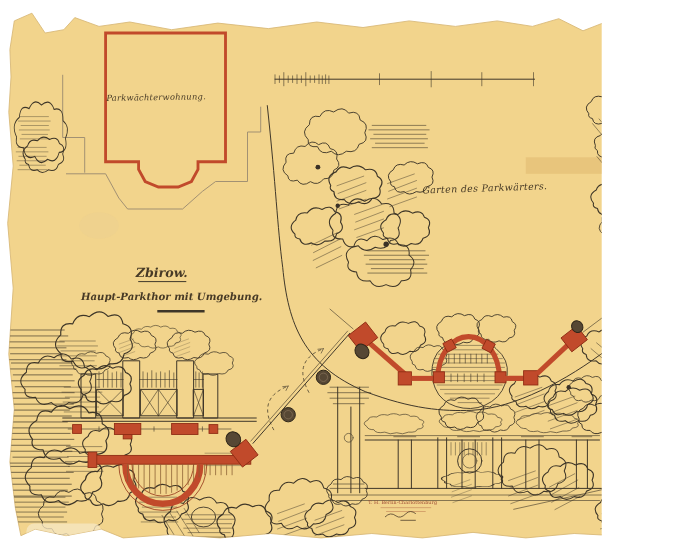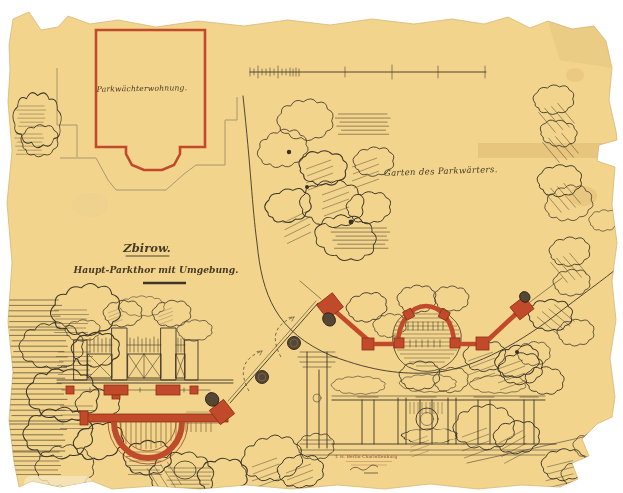--- a/index.html
+++ b/index.html
@@ -1,16 +1,16 @@
 <!DOCTYPE html>
 <html><head>
 <meta charset="utf-8">
 <style>
   html,body{margin:0;padding:0;background:#ffffff;}
-  .stage{position:relative;width:623px;height:493px;background:#ffffff;overflow:hidden;
+  .stage{position:relative;width:547px;height:493px;background:#ffffff;overflow:hidden;
          font-family:"DejaVu Serif", serif;}
   svg{position:absolute;left:0;top:0;}
   .ink{stroke:#3e3628;fill:none;stroke-width:0.9;stroke-linecap:round;stroke-linejoin:round;}
   .ink-thin{stroke:#3e3628;fill:none;stroke-width:0.55;stroke-linecap:round;}
   .cloud{stroke:#3e3628;fill:none;stroke-width:0.8;stroke-linejoin:round;}
   .hatch{stroke:#3e3628;fill:none;stroke-width:0.5;opacity:0.85;}
   .gray{stroke:#a19072;fill:none;stroke-width:0.9;stroke-linejoin:round;}
   .redwall{fill:#c14a2b;stroke:#8f2d14;stroke-width:0.8;}
   .redline{stroke:#c14a2b;fill:none;stroke-linecap:butt;}
   .redthin{stroke:#8f2d14;fill:none;stroke-width:0.7;}

